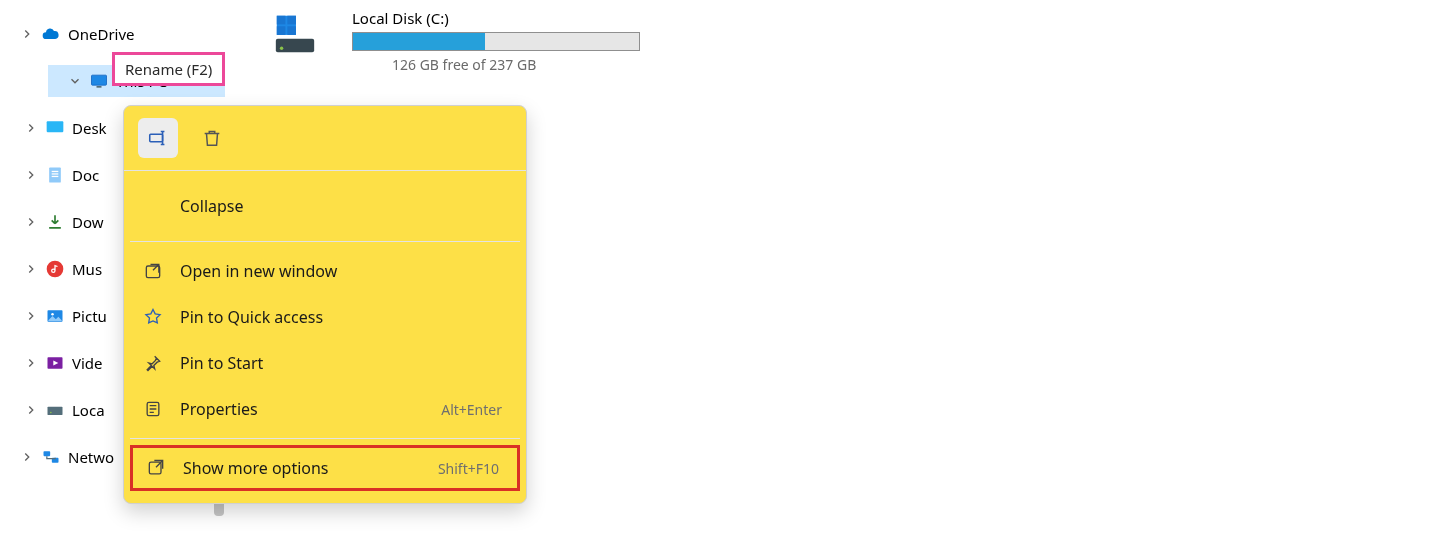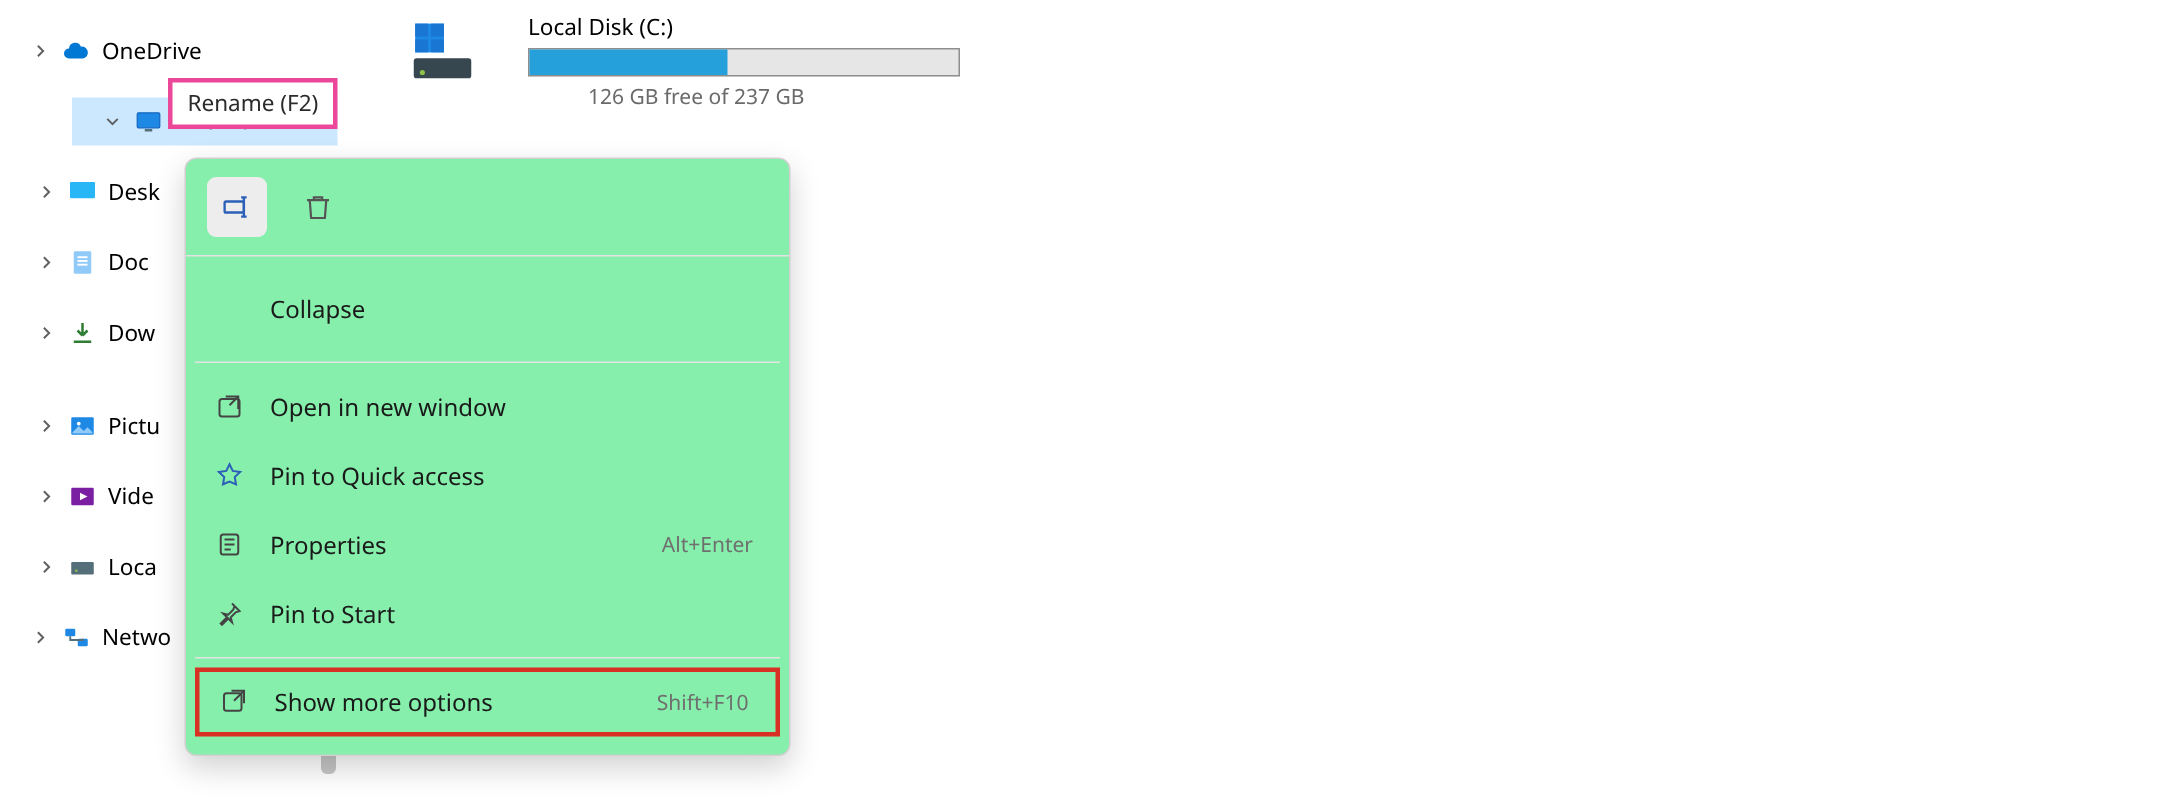--- a/index.html
+++ b/index.html
@@ -70,21 +70,21 @@
       border: 1px solid #8f8f8f;
       background: #e6e6e6;
     }
     .disk-bar .fill { height: 100%; width: 46%; background: #26a0da; }
     .disk-free { font-size: 14px; color: #6a6a6a; margin-left: 40px; }
 
     .context {
       position: absolute;
       left: 123px; top: 105px;
       width: 404px;
-      background: #86efac;
+      background: #fde047;
       border: 1px solid #d0d0d0;
       border-radius: 8px;
       box-shadow: 0 8px 20px rgba(0,0,0,.18);
       padding: 6px 0;
       z-index: 20;
     }
     .ctx-toolbar {
       display: flex;
       gap: 14px;
       padding: 6px 14px 12px;
@@ -204,20 +204,34 @@
         </svg>
       </span>
     <span class="ico">
         <svg viewBox="0 0 24 24" fill="none" stroke="#2e7d32" stroke-width="2">
           <path d="M12 4v10m0 0l-4-4m4 4l4-4M5 19h14"></path>
         </svg>
       </span>
     <span>Dow</span>
   </div>
   <div class="tree-gap"></div>
+  <div class="tree-row child">
+    <span class="chev">
+        <svg viewBox="0 0 16 16" fill="none" stroke="#606060" stroke-width="1.5">
+          <path d="M6 4l4 4-4 4"></path>
+        </svg>
+      </span>
+    <span class="ico">
+        <svg viewBox="0 0 24 24">
+          <circle cx="12" cy="12" r="10" fill="#e53935"></circle>
+          <path d="M10 16a2 2 0 100-4 2 2 0 000 4zm2-2V8l3 1" fill="none" stroke="#fff" stroke-width="1.5"></path>
+        </svg>
+      </span>
+    <span>Mus</span>
+  </div>
   <div class="tree-gap"></div>
   <div class="tree-row child">
     <span class="chev">
         <svg viewBox="0 0 16 16" fill="none" stroke="#606060" stroke-width="1.5">
           <path d="M6 4l4 4-4 4"></path>
         </svg>
       </span>
     <span class="ico">
         <svg viewBox="0 0 24 24">
           <rect x="3" y="5" width="18" height="14" rx="1" fill="#1e88e5"></rect>
@@ -337,34 +351,34 @@
       <span class="cico">
           <svg viewBox="0 0 24 24" fill="none" stroke="#2b5fb8" stroke-width="1.6">
             <path d="M12 3l2.6 5.3 5.9.9-4.3 4.1 1 5.8L12 16.8 6.8 19l1-5.8L3.5 9.2l5.9-.9L12 3z"></path>
           </svg>
         </span>
       <span class="label">Pin to Quick access</span>
     </div>
     <div class="ctx-item">
       <span class="cico">
           <svg viewBox="0 0 24 24" fill="none" stroke="#444" stroke-width="1.6">
+            <path d="M14 4l6 6-3 1-4 4 1 4-3-3-5 5-1-1 5-5-3-3 4 1 4-4 1-3z"></path>
+          </svg>
+        </span>
+      <span class="label">Pin to Start</span>
+    </div>
+    <div class="ctx-item">
+      <span class="cico">
+          <svg viewBox="0 0 24 24" fill="none" stroke="#444" stroke-width="1.6">
             <rect x="5" y="4" width="14" height="16" rx="2"></rect>
             <path d="M8 8h8M8 12h8M8 16h5"></path>
           </svg>
         </span>
       <span class="label">Properties</span>
       <span class="shortcut">Alt+Enter</span>
-    </div>
-    <div class="ctx-item">
-      <span class="cico">
-          <svg viewBox="0 0 24 24" fill="none" stroke="#444" stroke-width="1.6">
-            <path d="M14 4l6 6-3 1-4 4 1 4-3-3-5 5-1-1 5-5-3-3 4 1 4-4 1-3z"></path>
-          </svg>
-        </span>
-      <span class="label">Pin to Start</span>
     </div>
     <div class="ctx-sep"></div>
     <div class="ctx-item boxed">
       <span class="cico">
           <svg viewBox="0 0 24 24" fill="none" stroke="#444" stroke-width="1.6">
             <rect x="4" y="5" width="14" height="14" rx="2"></rect>
             <path d="M10 3h10v10M20 3l-8 8"></path>
           </svg>
         </span>
       <span class="label">Show more options</span>

